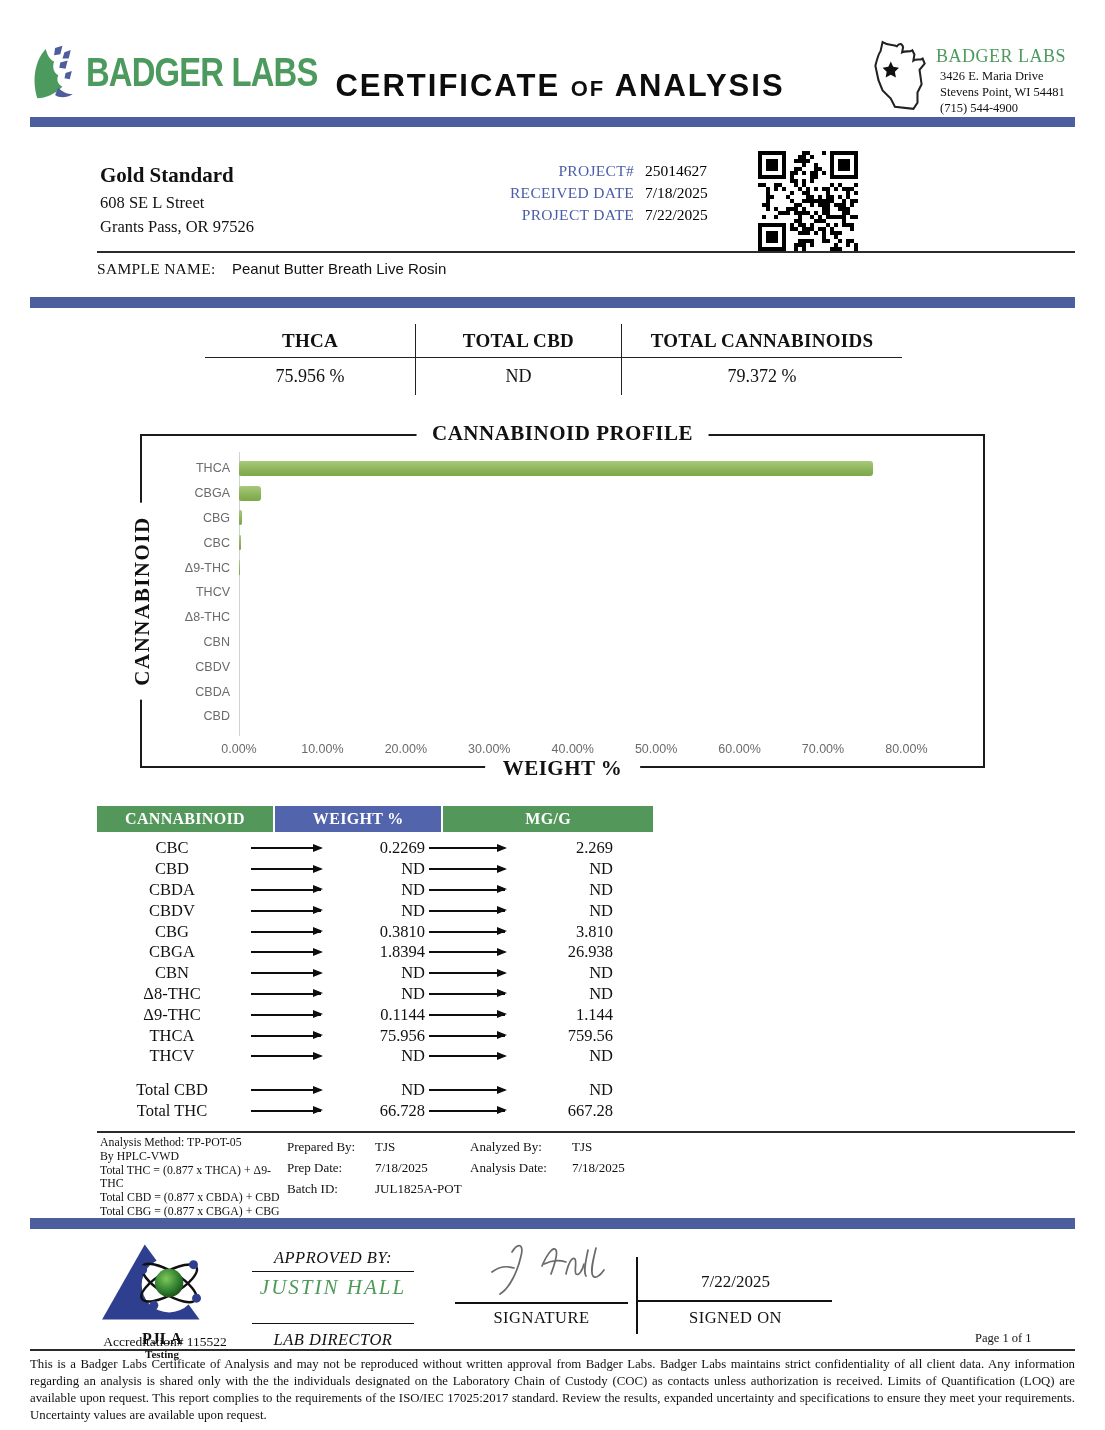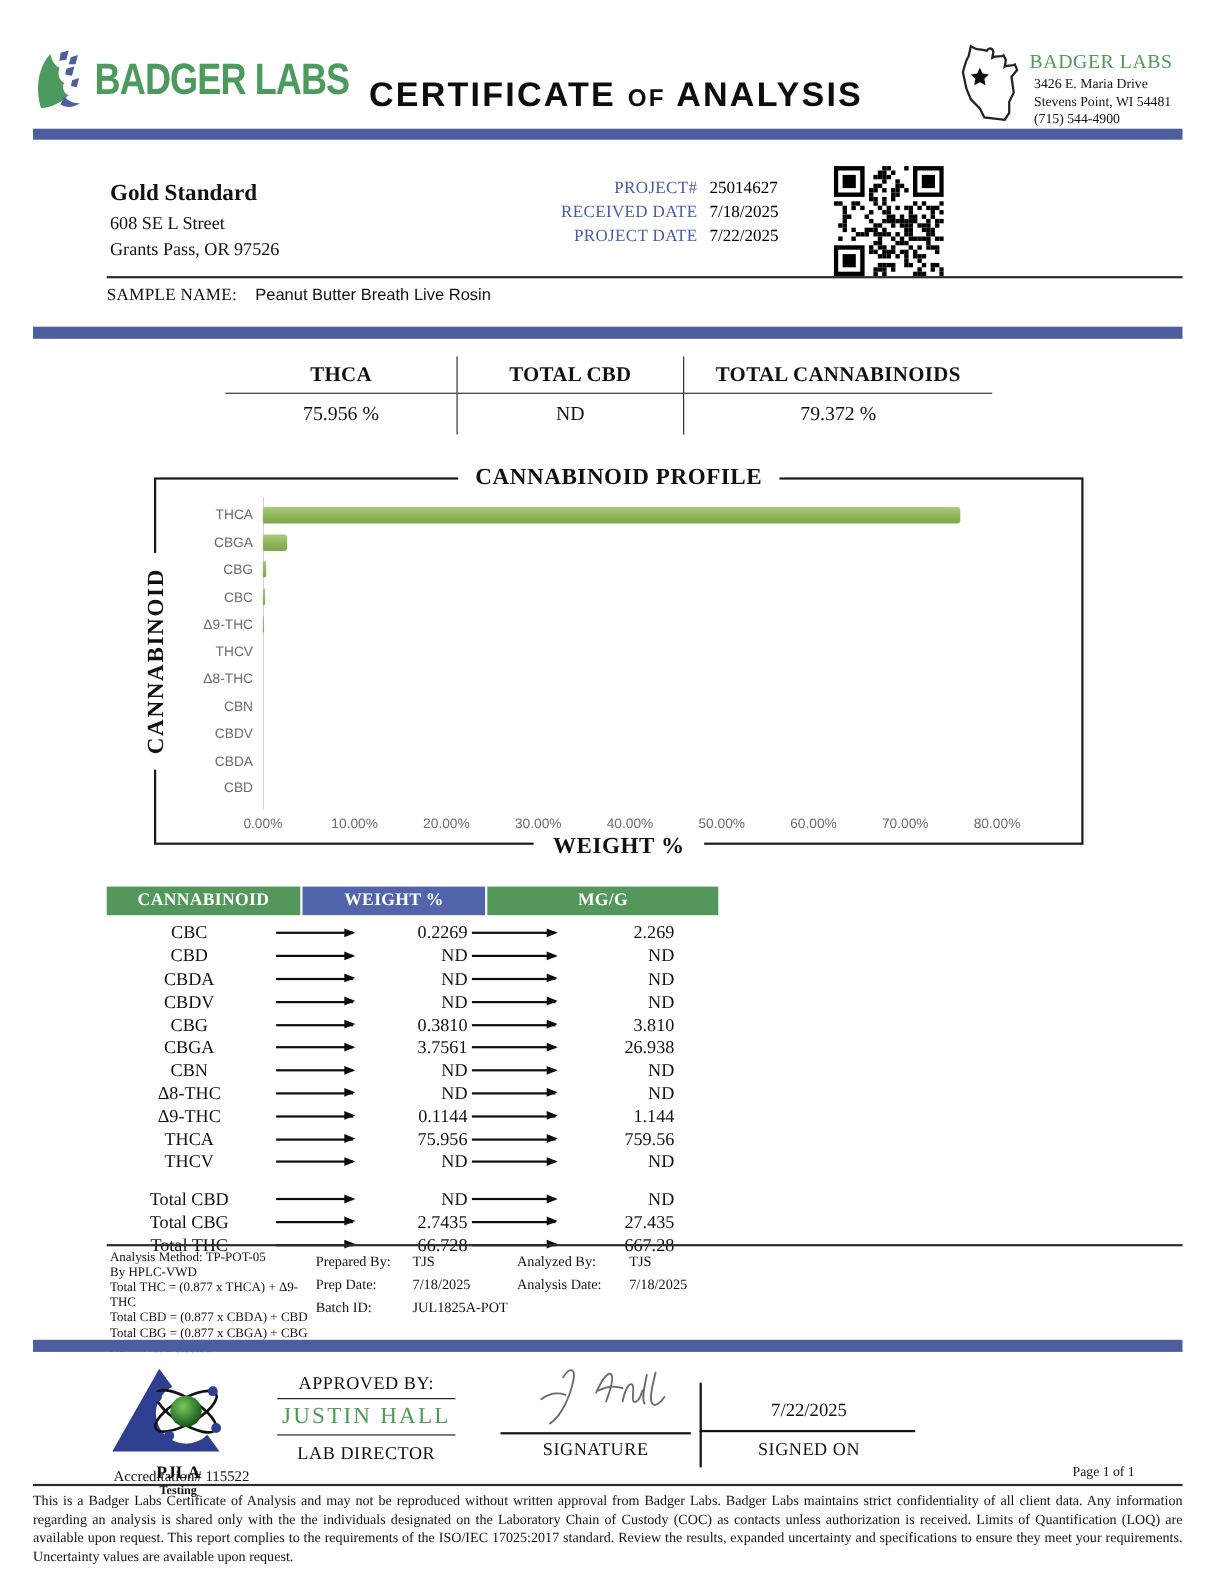--- a/index.html
+++ b/index.html
@@ -76,25 +76,25 @@
                 border-left:10px solid #0d0d0d;border-top:4.5px solid transparent;
                 border-bottom:4.5px solid transparent;}
   .totals{margin-top:13px;}
   
   .note-line{font-size:11.8px;line-height:13.8px;}
   .prep-row{display:flex;font-size:13px;line-height:21px;}
   .prep-label{width:78px;}
   .prep-label.wide{width:92px;}
   .prep-value{margin-left:10px;}
   
-  .appr-col{text-align:center;}
+  .appr-col{text-align:center;font-style:italic;}
   .appr-by{font-size:16.5px;letter-spacing:.5px;border-bottom:1.5px solid #111;
            padding-bottom:3px;}
   .appr-name{font-size:21px;letter-spacing:2px;color:#4e9a58;border-bottom:1.5px solid #111;
-             padding:3px 0 4px;}
+             padding:3px 0 23px;}
   .appr-title{font-size:16.5px;letter-spacing:.5px;padding-top:6px;}
   .sig-line{position:absolute;background:#111;height:1.5px;}
   .sig-label{position:absolute;font-size:16.5px;letter-spacing:.5px;text-align:center;}
   .vline{position:absolute;width:1.5px;background:#111;}
   .signed-date{position:absolute;font-size:17px;text-align:center;}
   .pjla-txt{text-align:center;font-weight:bold;}
   .page-num{position:absolute;font-size:12.5px;}
   .disclaimer{position:absolute;font-size:12.8px;line-height:16.9px;text-align:justify;}
 </style>
 </head>
@@ -504,21 +504,21 @@
           <div class="tarrowcell ta2">
             <div class="arrow"></div>
           </div>
           <span class="tval tv2">3.810</span>
         </div>
         <div class="trow">
           <span class="tname">CBGA</span>
           <div class="tarrowcell ta1">
             <div class="arrow"></div>
           </div>
-          <span class="tval tv1">3.7561</span>
+          <span class="tval tv1">1.8394</span>
           <div class="tarrowcell ta2">
             <div class="arrow"></div>
           </div>
           <span class="tval tv2">26.938</span>
         </div>
         <div class="trow">
           <span class="tname">CBN</span>
           <div class="tarrowcell ta1">
             <div class="arrow"></div>
           </div>
@@ -577,31 +577,20 @@
         <div class="trow">
           <span class="tname">Total CBD</span>
           <div class="tarrowcell ta1">
             <div class="arrow"></div>
           </div>
           <span class="tval tv1">ND</span>
           <div class="tarrowcell ta2">
             <div class="arrow"></div>
           </div>
           <span class="tval tv2">ND</span>
-        </div>
-        <div class="trow">
-          <span class="tname">Total CBG</span>
-          <div class="tarrowcell ta1">
-            <div class="arrow"></div>
-          </div>
-          <span class="tval tv1">2.7435</span>
-          <div class="tarrowcell ta2">
-            <div class="arrow"></div>
-          </div>
-          <span class="tval tv2">27.435</span>
         </div>
         <div class="trow">
           <span class="tname">Total THC</span>
           <div class="tarrowcell ta1">
             <div class="arrow"></div>
           </div>
           <span class="tval tv1">66.728</span>
           <div class="tarrowcell ta2">
             <div class="arrow"></div>
           </div>

